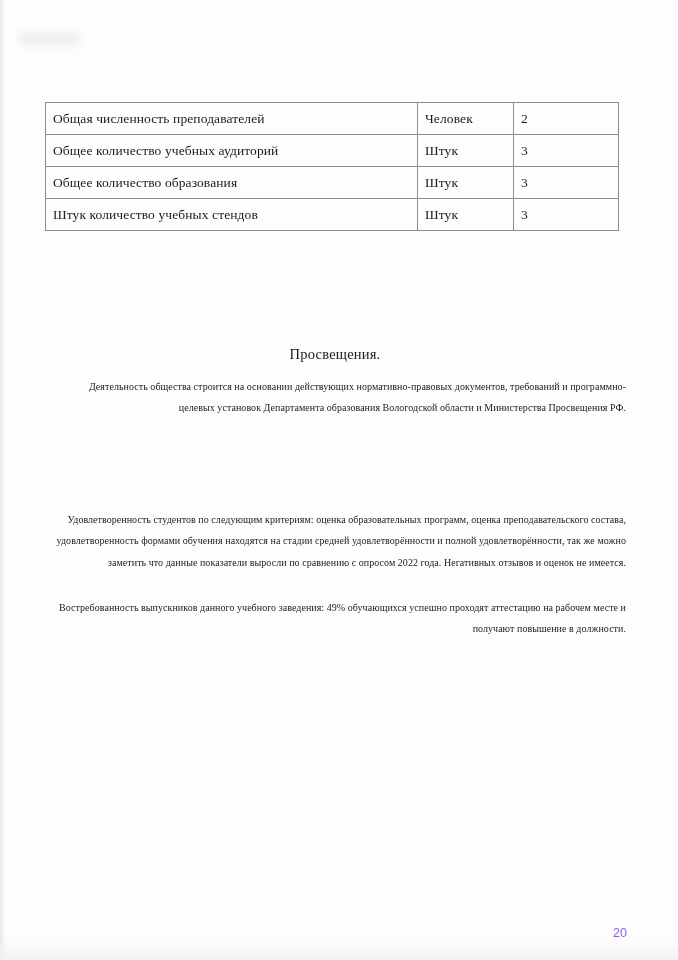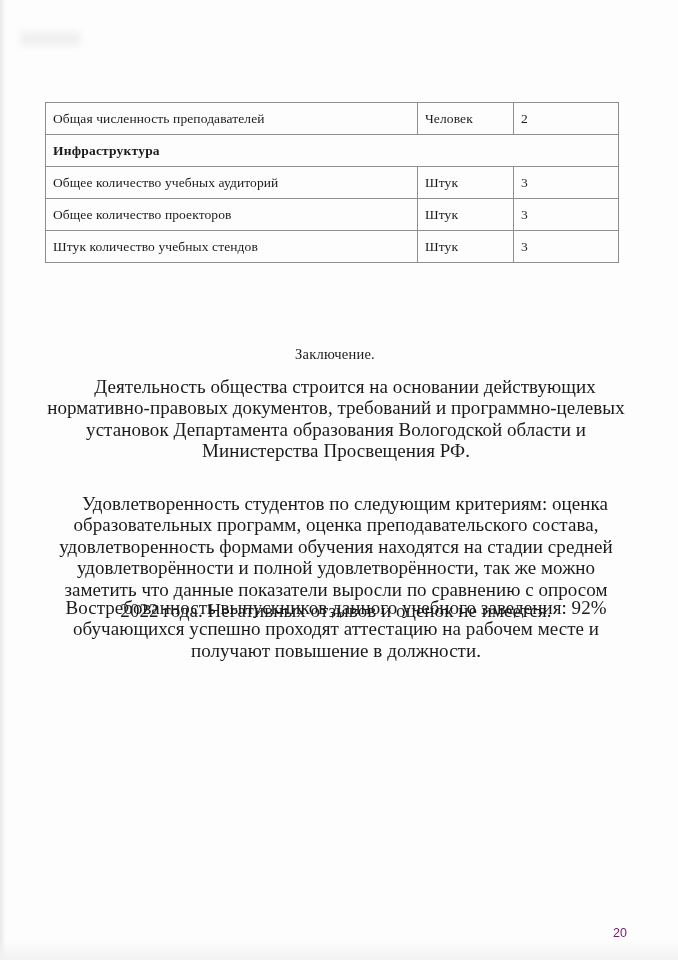--- a/index.html
+++ b/index.html
@@ -89,43 +89,43 @@
     width: 580px;
     text-align: center;
     font-size: 14.5px;
     letter-spacing: 0.2px;
   }
 
   .para {
     position: absolute;
     left: 46px;
     width: 580px;
-    font-size: 19px;
+    font-size: 10px;
     line-height: 21.4px;
-    text-align: center;
+    text-align: right;
     letter-spacing: 0.05px;
     white-space: pre-line;
   }
   .para.indent {
     text-indent: 18px;
   }
 
   #para-1 { top: 328px; }
   #para-2 { top: 394px; }
-  #para-3 { top: 445px; }
+  #para-3 { top: 461px; }
   #para-4 { top: 549px; }
 
   .page-number {
     position: absolute;
     left: 600px;
     top: 878px;
     width: 40px;
     text-align: center;
     font-size: 12.5px;
-    color: #701a75;
+    color: #8b5cf6;
     font-family: "Liberation Sans", sans-serif;
   }
 </style>
 </head>
 <body>
 
 <div class="page-sheet"></div>
 <div class="scan-edge-left"></div>
 <div class="scan-edge-bottom"></div>
 <div class="scan-smudge"></div>
@@ -137,42 +137,39 @@
       <col class="col-name">
       <col class="col-unit">
       <col class="col-value">
     </colgroup>
     <tbody>
       <tr>
         <td>Общая численность преподавателей</td>
         <td>Человек</td>
         <td>2</td>
       </tr>
-      <tr class="section-row">
-        <td colspan="3">Инфраструктура</td>
-      </tr>
       <tr>
         <td>Общее количество учебных аудиторий</td>
         <td>Штук</td>
         <td>3</td>
       </tr>
       <tr>
-        <td>Общее количество проекторов</td>
+        <td>Общее количество образования</td>
         <td>Штук</td>
         <td>3</td>
       </tr>
       <tr>
         <td>Штук количество учебных стендов</td>
         <td>Штук</td>
         <td>3</td>
       </tr>
     </tbody>
   </table>
 
-  <div class="doc-heading">Заключение.</div>
+  <div class="doc-heading">Просвещения.</div>
 
   <div class="para indent" id="para-1">Деятельность общества строится на основании действующих нормативно-правовых документов, требований и программно-целевых установок Департамента образования Вологодской области и Министерства Просвещения РФ.</div>
   <div class="para indent" id="para-3">Удовлетворенность студентов по следующим критериям: оценка образовательных программ, оценка преподавательского состава, удовлетворенность формами обучения находятся на стадии средней удовлетворённости и полной удовлетворённости, так же можно заметить что данные показатели выросли по сравнению с опросом 2022 года.  Негативных отзывов и оценок не имеется.</div>
-  <div class="para" id="para-4">Востребованность выпускников данного учебного заведения: 92% обучающихся успешно проходят аттестацию на рабочем месте и получают повышение в должности.</div>
+  <div class="para" id="para-4">Востребованность выпускников данного учебного заведения: 49% обучающихся успешно проходят аттестацию на рабочем месте и получают повышение в должности.</div>
 
   <div class="page-number">20</div>
 
 </div>
 
 </body></html>

